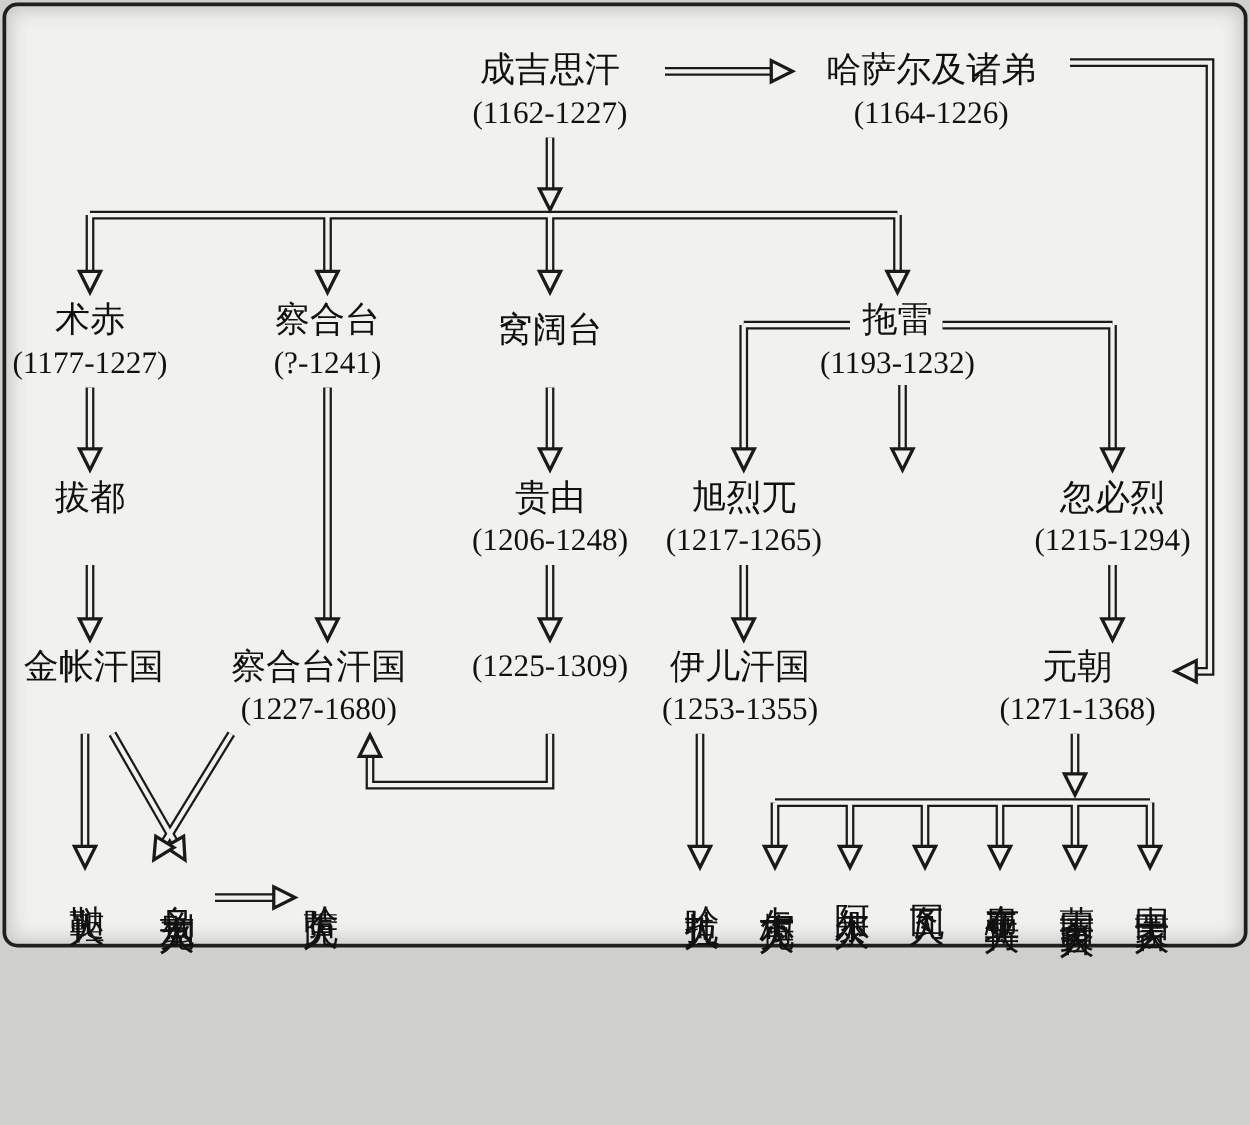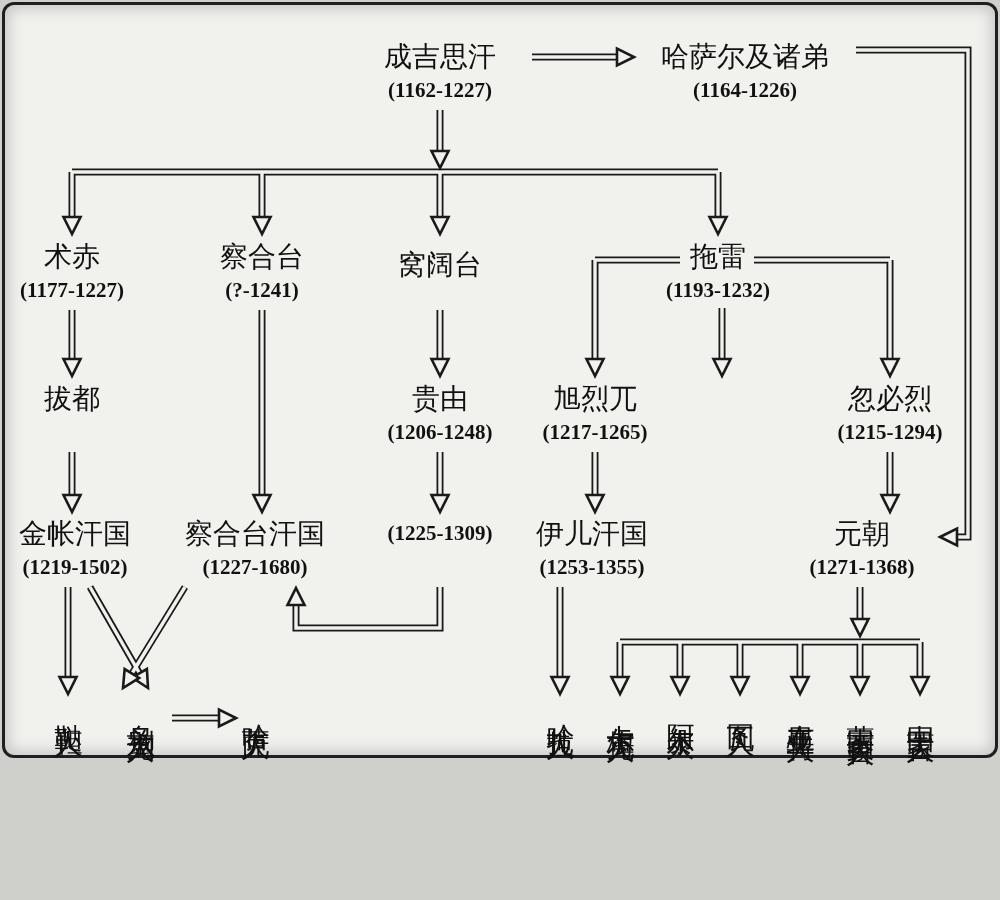--- a/index.html
+++ b/index.html
@@ -23,21 +23,21 @@
   }
   #edges{position:absolute;left:0;top:0;z-index:1;}
   .shaft-outer{fill:none;stroke:var(--line);stroke-width:7;}
   .shaft-inner{fill:none;stroke:var(--bg);stroke-width:3.4;}
   .head{fill:var(--bg);stroke:var(--line);stroke-width:2.6;stroke-linejoin:miter;}
   .node{
     position:absolute;z-index:2;transform:translateX(-50%);
     text-align:center;white-space:nowrap;
   }
   .nm{font-size:28px;line-height:34px;font-weight:500;}
-  .dt{font-size:21px;line-height:33px;font-weight:700;}
+  .dt{font-size:25px;line-height:33px;font-weight:400;}
   .vnode{position:absolute;z-index:2;transform:translateX(-50%);}
   .vtext{
     writing-mode:vertical-rl;text-orientation:upright;
     font-size:28px;line-height:1;letter-spacing:3px;font-weight:500;
   }
 </style>
 </head>
 <body>
 
 <div class="stage">
@@ -222,21 +222,20 @@
     <div class="nm">旭烈兀</div>
     <div class="dt">(1217-1265)</div>
   </div>
   <div class="node" style="left:890px;top:382px">
     <div class="nm">忽必烈</div>
     <div class="dt">(1215-1294)</div>
   </div>
 
   <div class="node" style="left:75px;top:517px">
     <div class="nm">金帐汗国</div>
-    <div class="dt">(1219-1502)</div>
   </div>
   <div class="node" style="left:255px;top:517px">
     <div class="nm">察合台汗国</div>
     <div class="dt">(1227-1680)</div>
   </div>
   <div class="node" style="left:440px;top:517px">
     <div class="dt">(1225-1309)</div>
   </div>
   <div class="node" style="left:592px;top:517px">
     <div class="nm">伊儿汗国</div>

